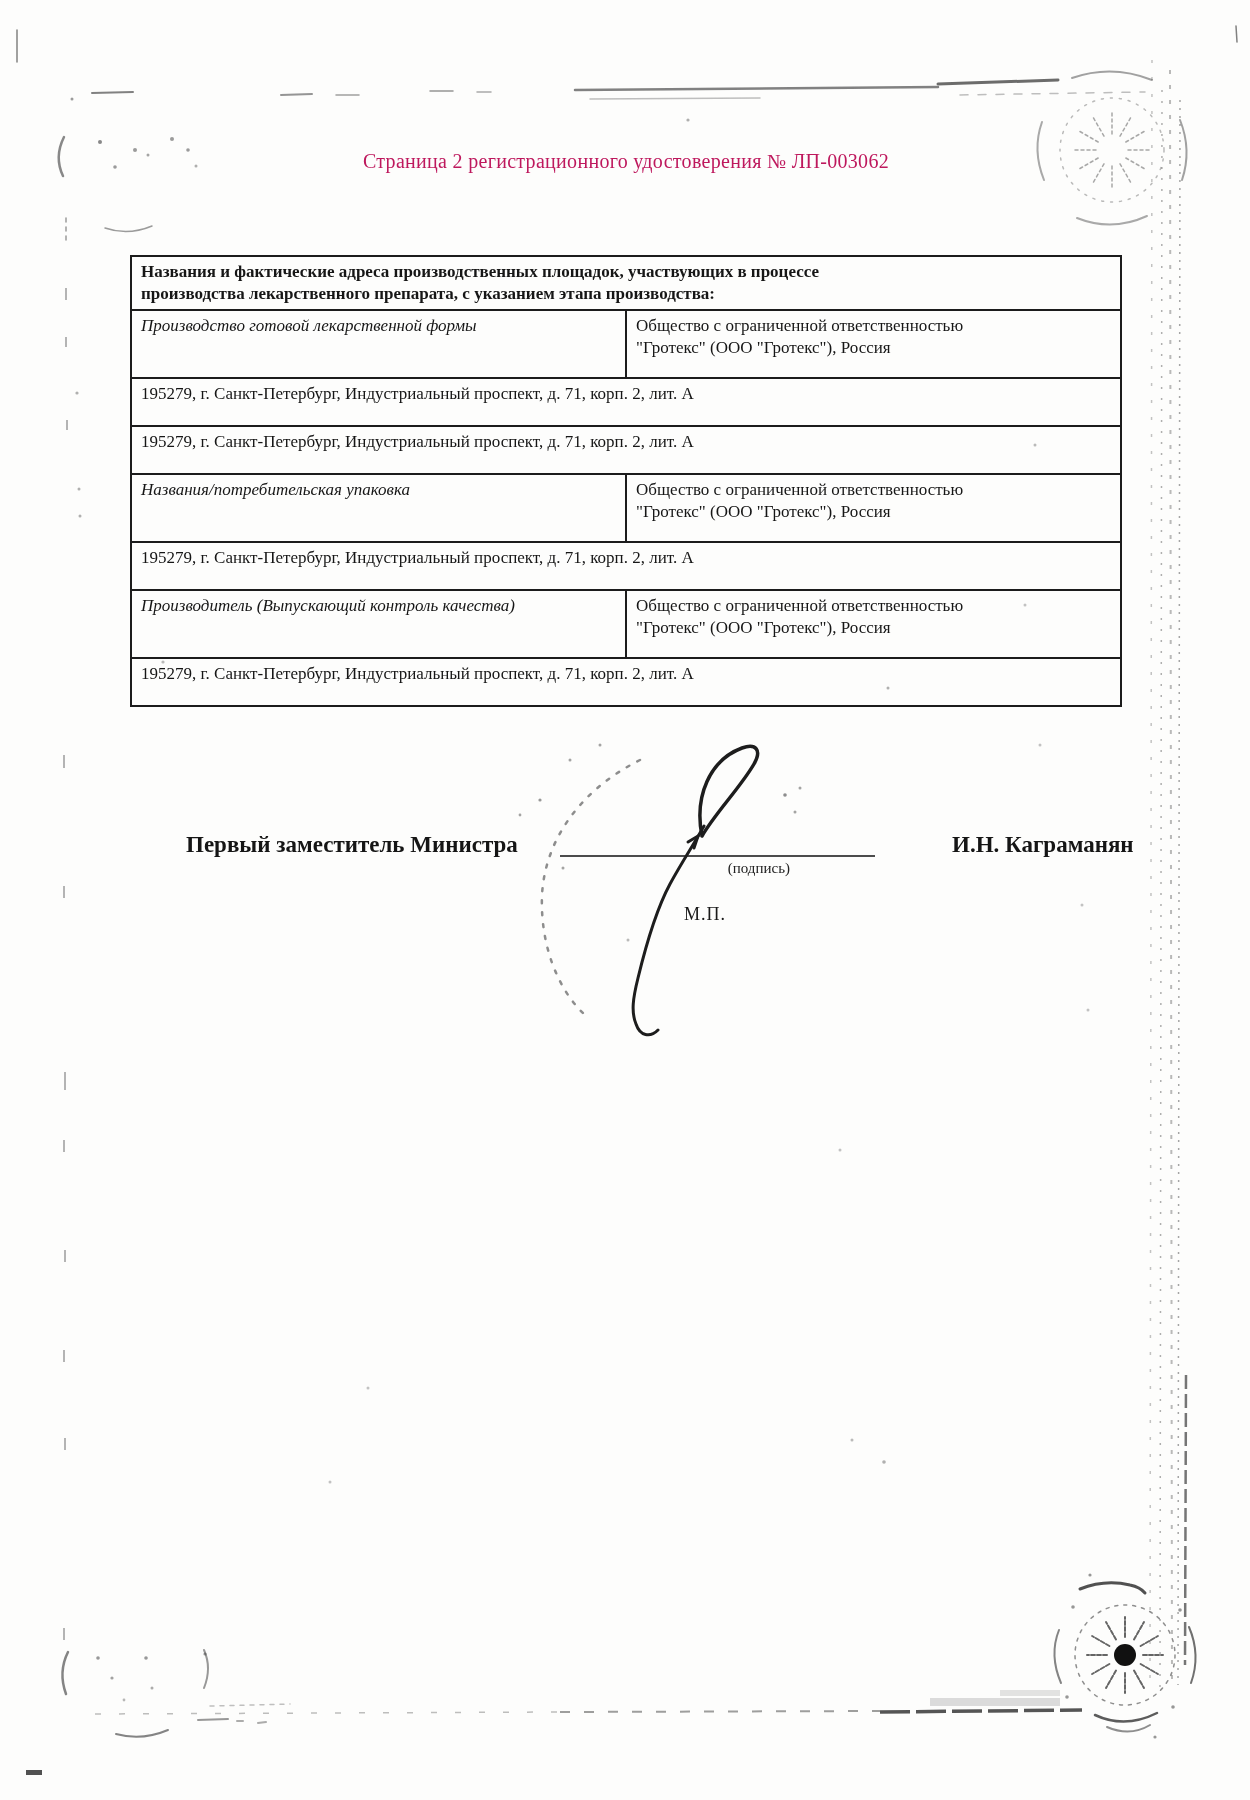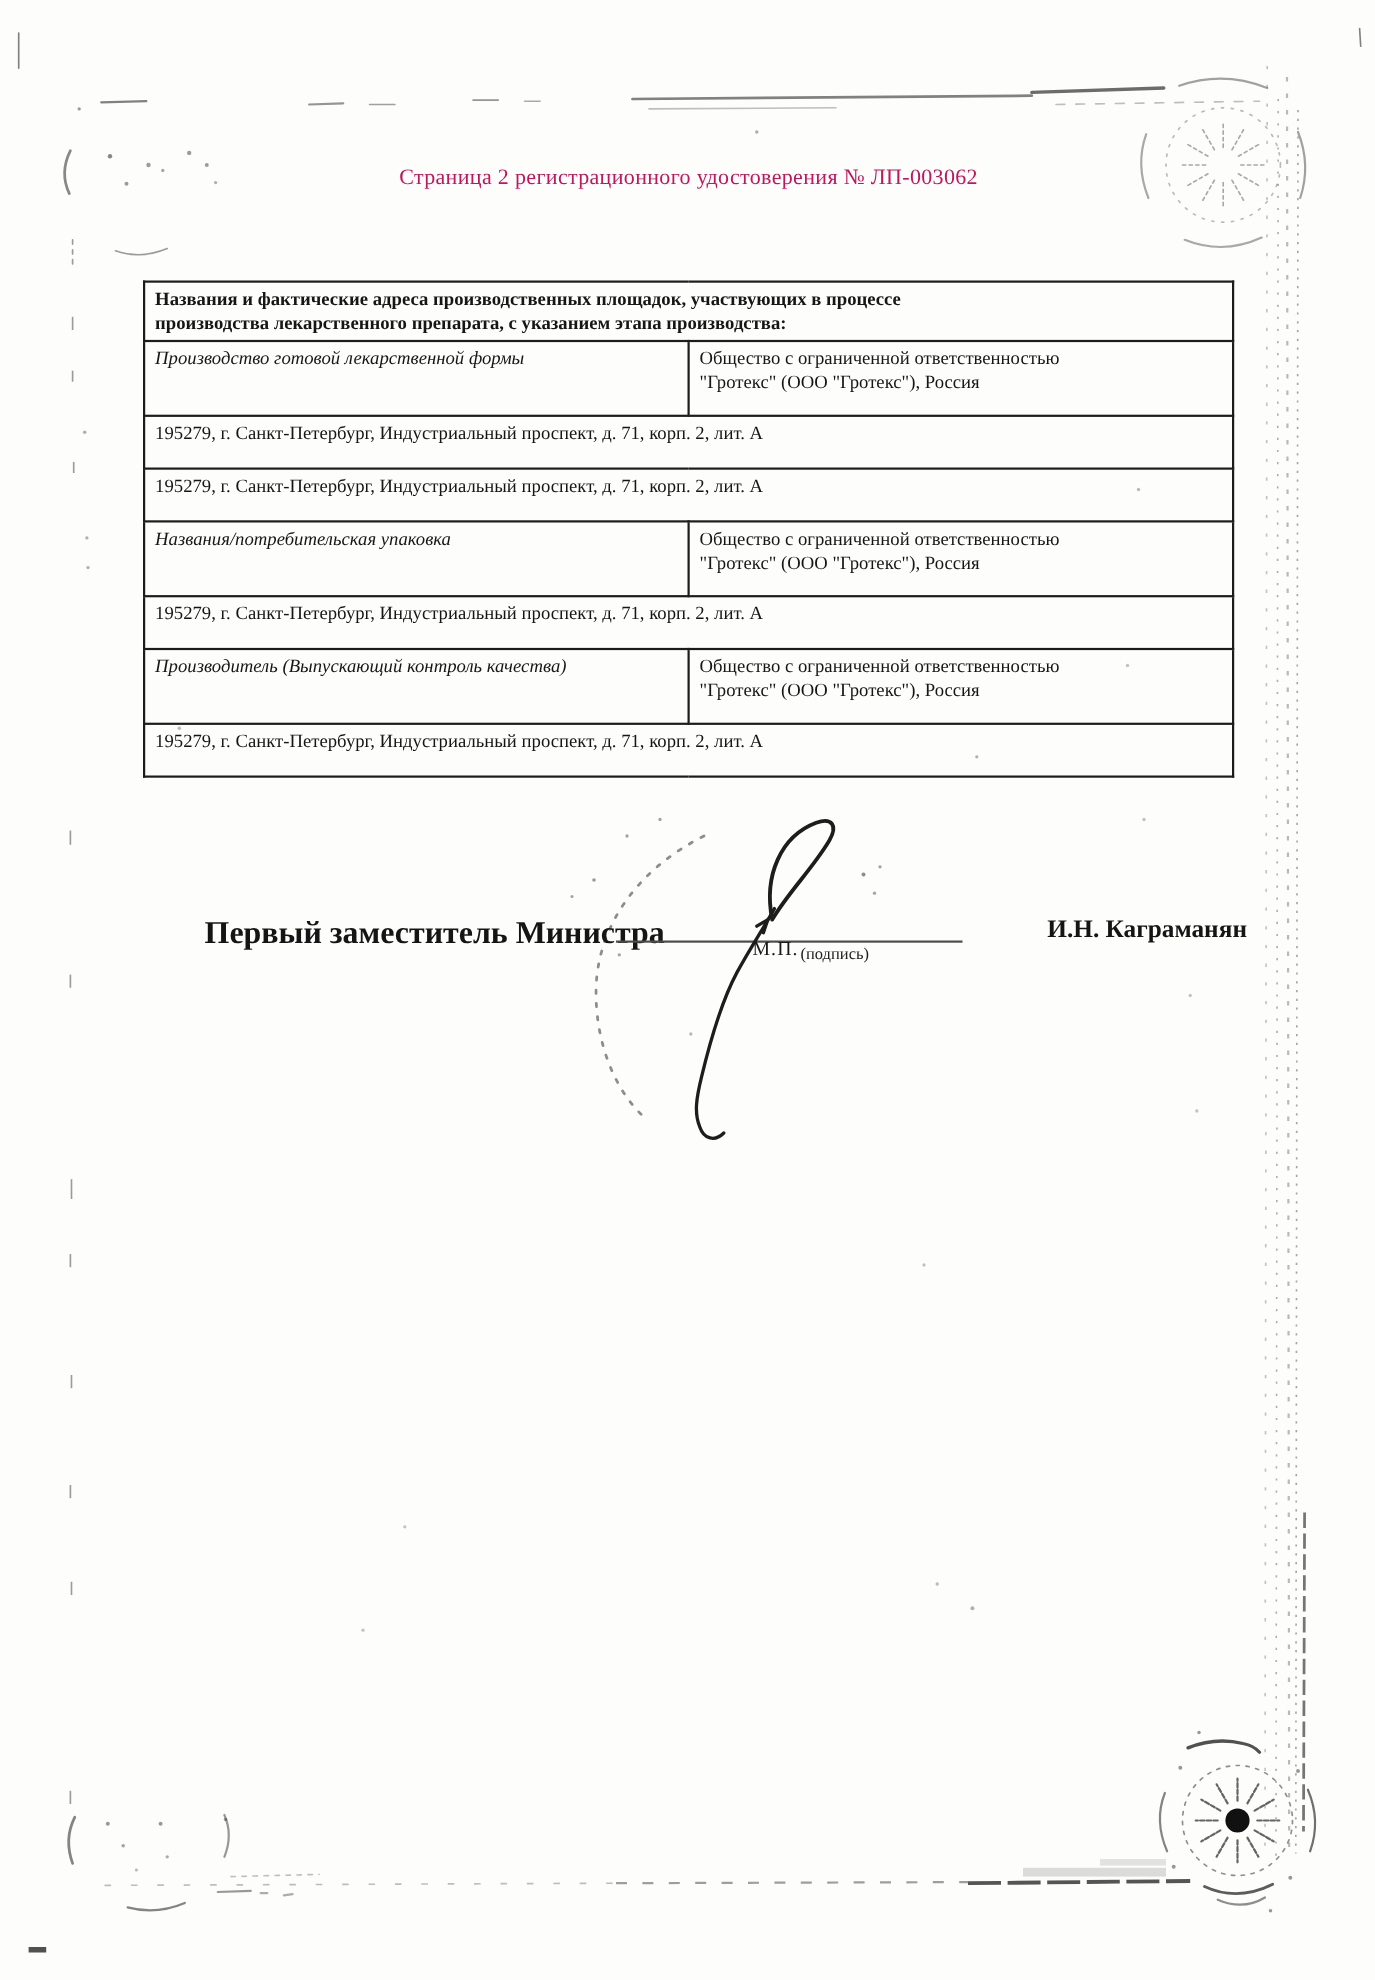--- a/index.html
+++ b/index.html
@@ -23,25 +23,25 @@
     padding:4px 9px;color:#161616;
   }
   .head-row td{
     font-weight:bold;font-size:19px;line-height:1.35;
     padding:7px 10px 9px;border-bottom:3px solid #1c1c1c;border-radius:24px;
   }
   .stage-cell{font-style:italic;width:523px;}
   .producer-row td{height:68px;}
   .address-row td{height:48px;white-space:nowrap;}
   .co-line{display:block;}
-  .sig-role{position:absolute;top:832px;left:186px;font-size:29px;font-weight:bold;color:#151515;}
+  .sig-role{position:absolute;top:832px;left:186px;font-size:23px;font-weight:bold;color:#151515;}
   .sig-name{position:absolute;top:832px;left:952px;font-size:23px;font-weight:bold;color:#151515;}
   .sig-line{position:absolute;top:855px;left:560px;width:315px;border-top:2px solid #4c4c4c;}
   .sig-caption{position:absolute;top:860px;left:620px;width:170px;text-align:right;font-size:15px;color:#222;}
-  .sig-seal{position:absolute;top:852px;left:660px;width:90px;text-align:center;font-size:18px;letter-spacing:1px;color:#1a1a1a;}
+  .sig-seal{position:absolute;top:904px;left:660px;width:90px;text-align:center;font-size:18px;letter-spacing:1px;color:#1a1a1a;}
 </style>
 </head>
 <body>
 
 <div class="page">
 
   <svg class="artifacts" width="1250" height="1800" viewBox="0 0 1250 1800" aria-hidden="true">
     <g stroke="#2e2e2e" fill="none" stroke-linecap="round">
 
       <line x1="17" y1="30" x2="17" y2="62" stroke-width="1.5" opacity=".6"></line>

